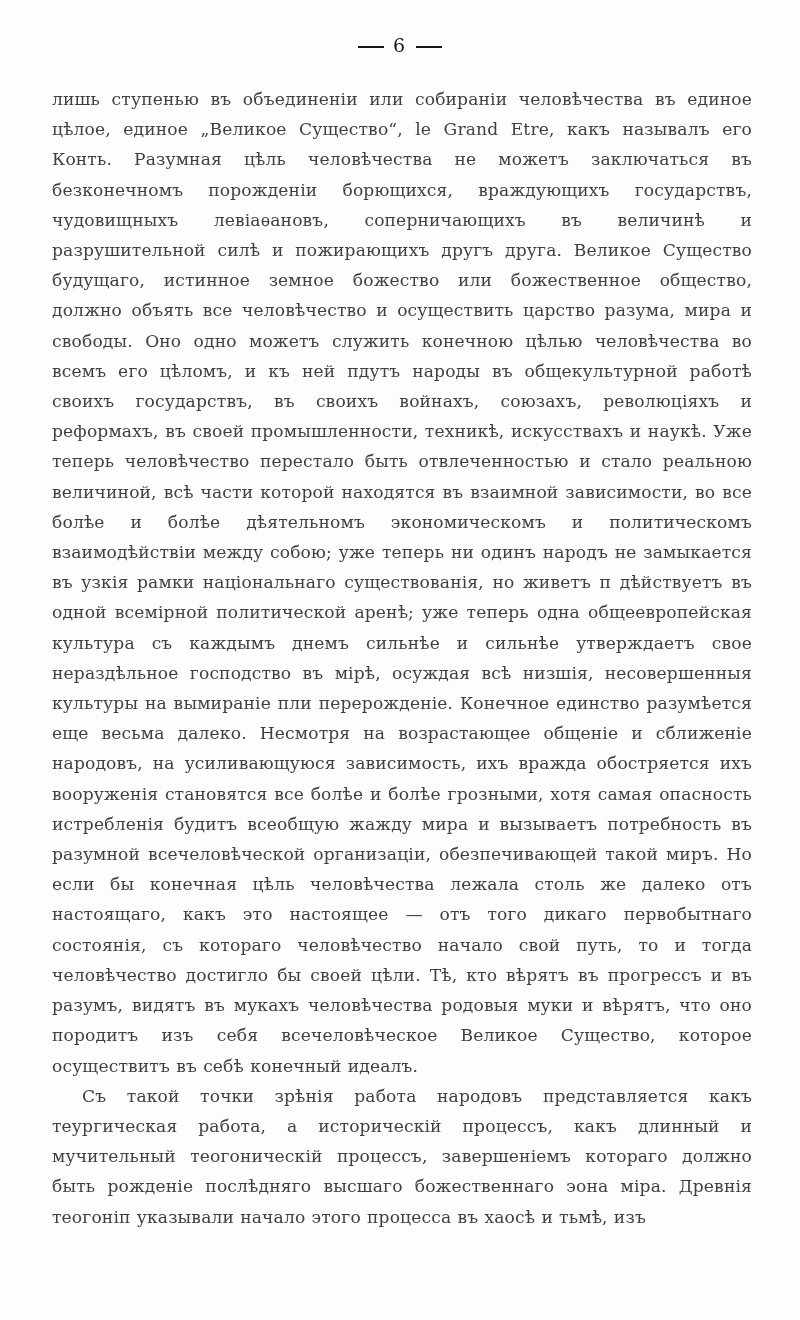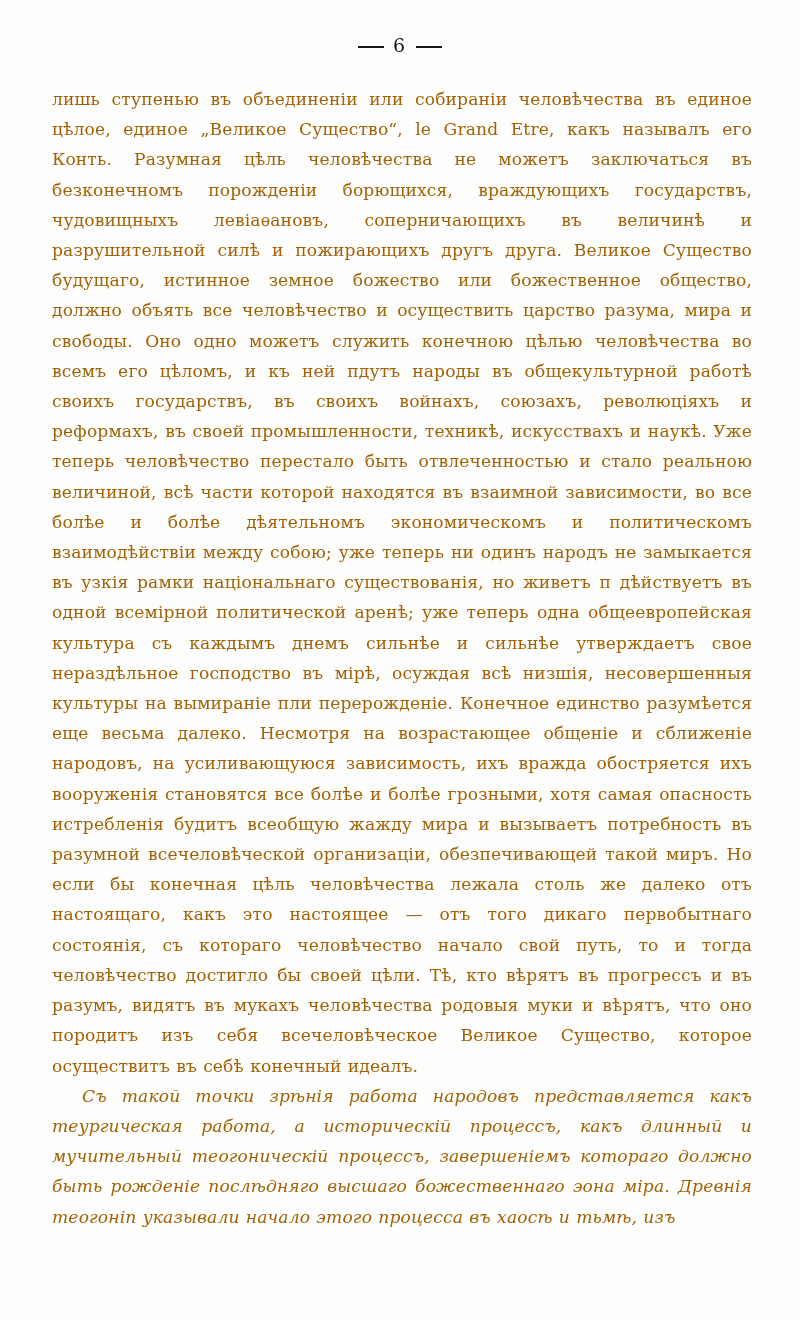--- a/index.html
+++ b/index.html
@@ -41,32 +41,31 @@
   }
   .body-text {
     position: absolute;
     top: 84px;
     left: 52px;
     width: 700px;
     font-size: 17.1px;
     line-height: 30.2px;
     text-align: justify;
     text-justify: inter-word;
-    color: #a16207;
+    color: #404040;
     font-family: "DejaVu Serif", serif;
     letter-spacing: 0.15px;
     word-spacing: 0.6px;
   }
   .body-text p {
     margin: 0;
     text-align: justify;
   }
   .body-text p.indent {
     text-indent: 30px;
-    font-style: italic;
   }
   .body-text p + p {
     margin-top: 0;
   }
   
 </style>
 </head>
 <body>
 
 <div class="page">

